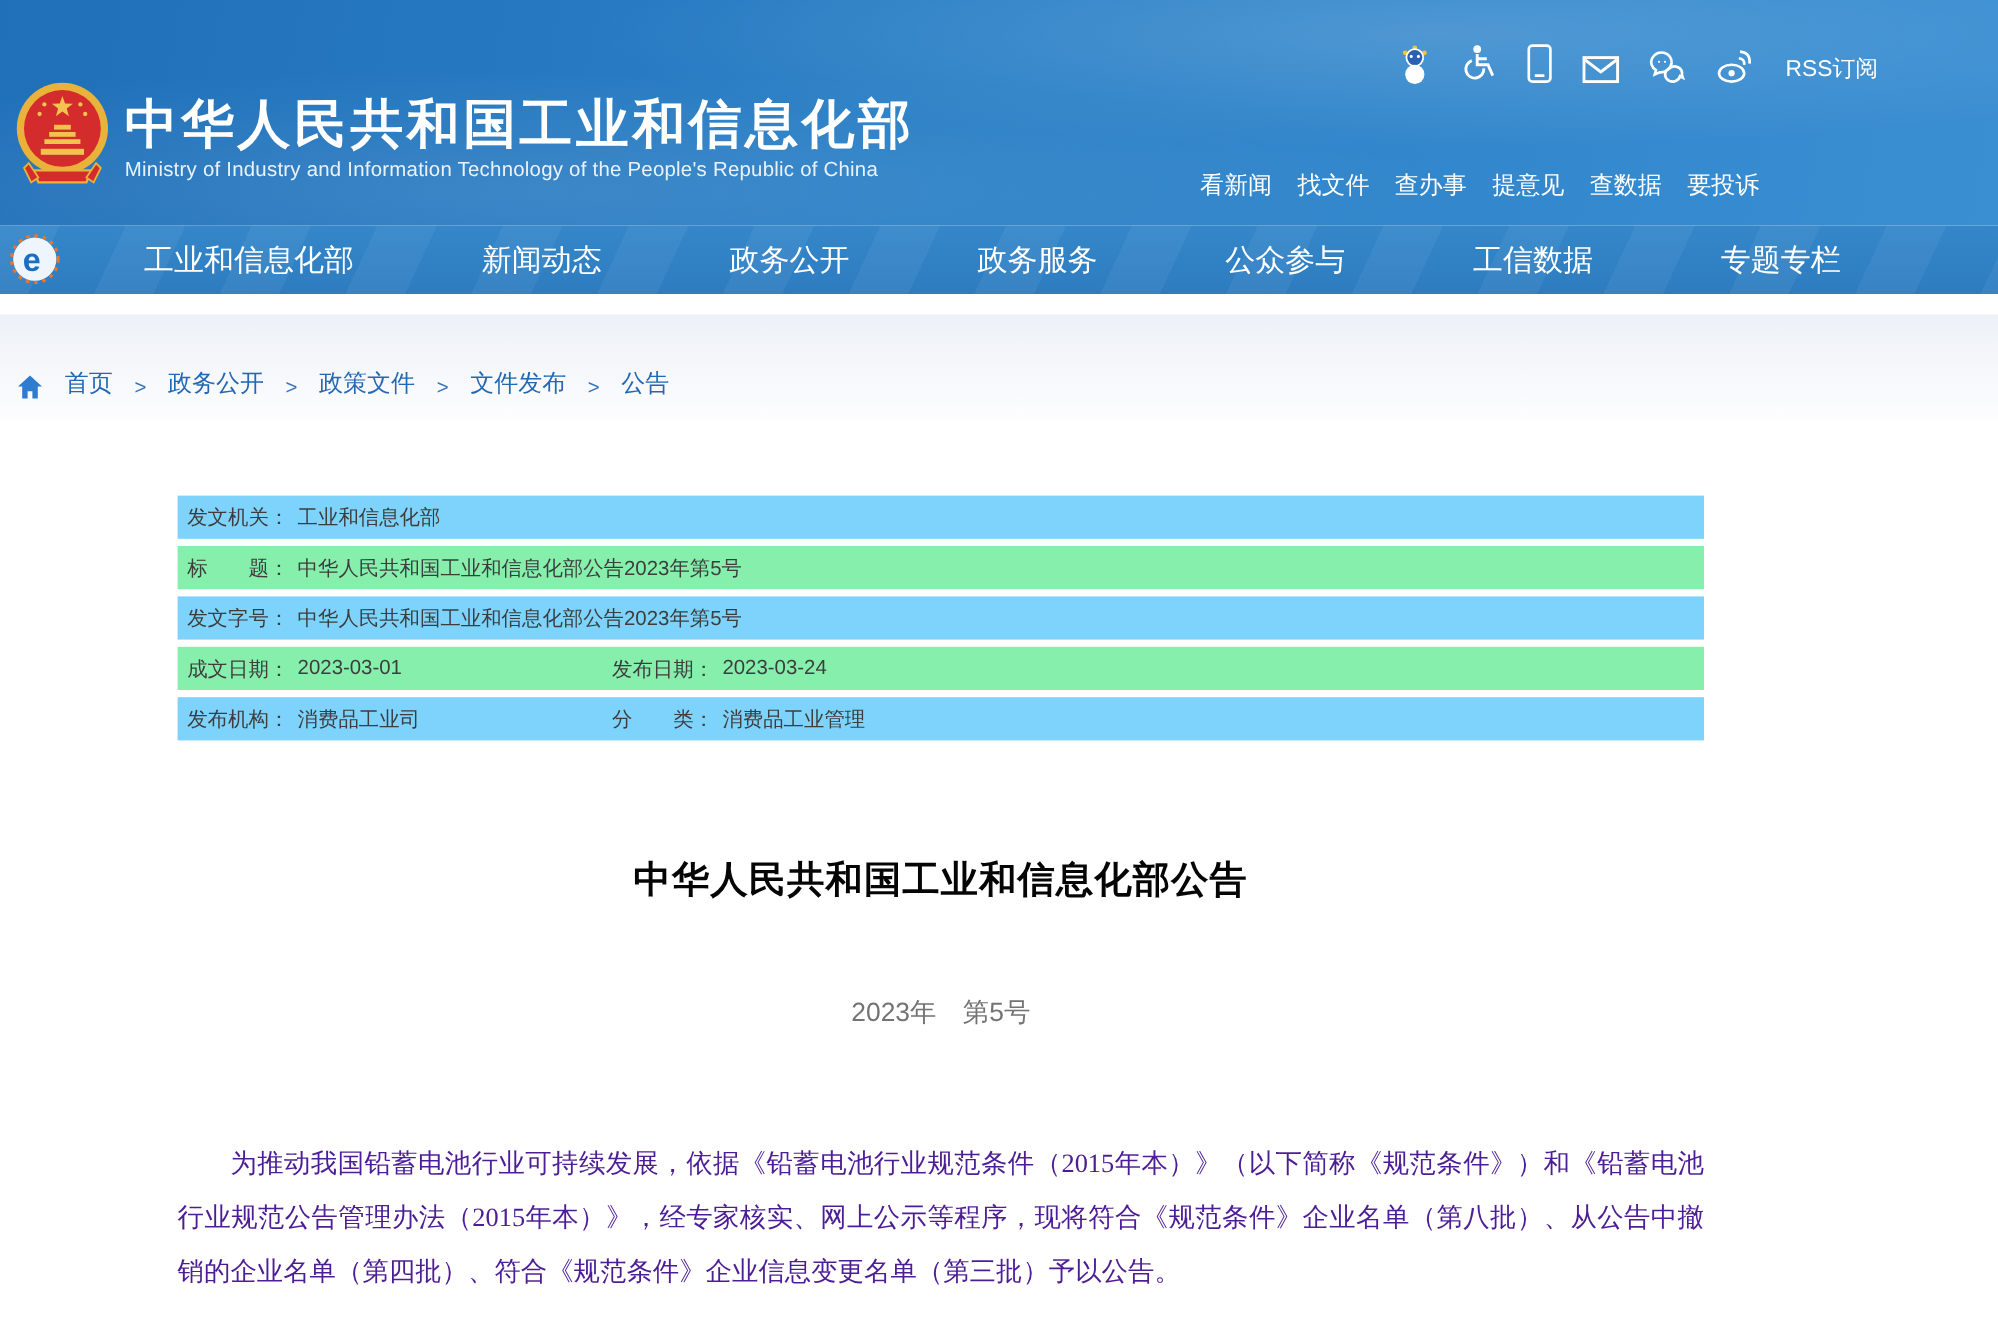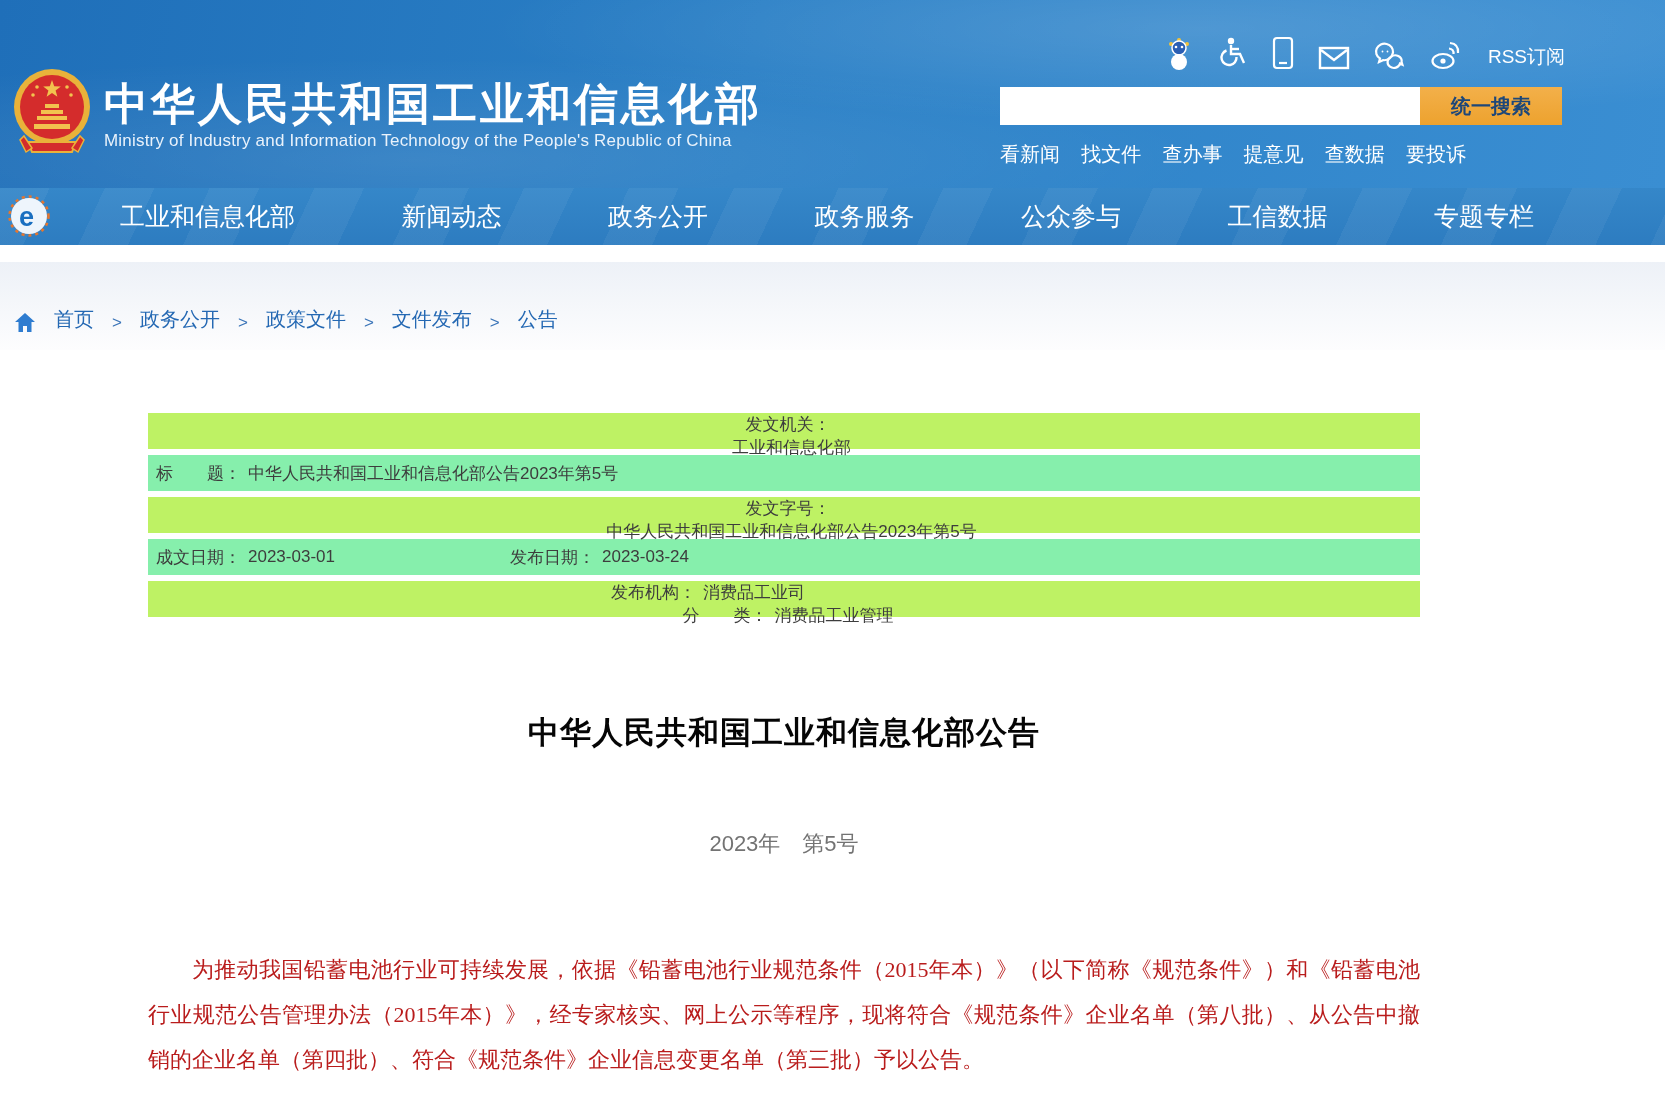--- a/index.html
+++ b/index.html
@@ -53,31 +53,31 @@
   .gap { height: 17px; background: #ffffff; }
   .crumb-band { height: 88px; background: linear-gradient(#edf1f7, #fdfdfe); padding: 44px 0 0 14px; }
   .crumb { display: flex; align-items: flex-end; gap: 18px; font-size: 20px; }
   .crumb a, .crumb .current { color: #2468b3; }
   .crumb .sep { color: #3a74b8; font-size: 17px; }
 
   
   .content { margin-left: 148px; width: 1272px; }
   .meta-table { margin-top: 63px; }
   .meta-row { height: 36px; margin-bottom: 6px; display: flex; align-items: center; padding-left: 8px; font-size: 17px; color: #3d3d3d; background: #86efac; }
-  .meta-row.gray { background: #bef264; flex-direction: column; }
+  .meta-row.gray { background: #7dd3fc; }
   .m-value { margin-left: 7px; }
   .m-group { display: flex; align-items: center; }
   .m-group.first { width: 354px; }
 
   .doc-title { margin-top: 95px; text-align: center; font-size: 31px; font-weight: bold; color: #050505; letter-spacing: 1px; }
   .issue-line { margin-top: 75px; text-align: center; font-size: 22px; color: #737373; }
   .body-para {
     margin-top: 88px;
     font-family: "Liberation Serif", serif;
-    font-size: 22px; line-height: 45px; color: #b91c1c;
+    font-size: 22px; line-height: 45px; color: #4c1d95;
     text-align: justify; text-indent: 2em;
   }
 </style>
 </head>
 <body>
 
 <div class="header">
 
   <div class="top-icons">
     <a class="hicon">
@@ -148,24 +148,20 @@
         <path d="M12 74 L20 86 L14 90 L8 78 Z" fill="#d42c2c" stroke="#e9b23a" stroke-width="1.5"></path>
         <path d="M68 74 L60 86 L66 90 L72 78 Z" fill="#d42c2c" stroke="#e9b23a" stroke-width="1.5"></path>
       </svg>
     </span>
     <span class="brand-text">
       <span class="brand-cn">中华人民共和国工业和信息化部</span>
       <span class="brand-en">Ministry of Industry and Information Technology of the People's Republic of China</span>
     </span>
   </a>
 
-  <div class="search-row">
-    <input class="search-input" type="text" placeholder="" style="">
-    <button class="search-btn">统一搜索</button>
-  </div>
 
   <div class="quick-links">
     <a>看新闻</a>
     <a>找文件</a>
     <a>查办事</a>
     <a>提意见</a>
     <a>查数据</a>
     <a>要投诉</a>
   </div>
 </div>

